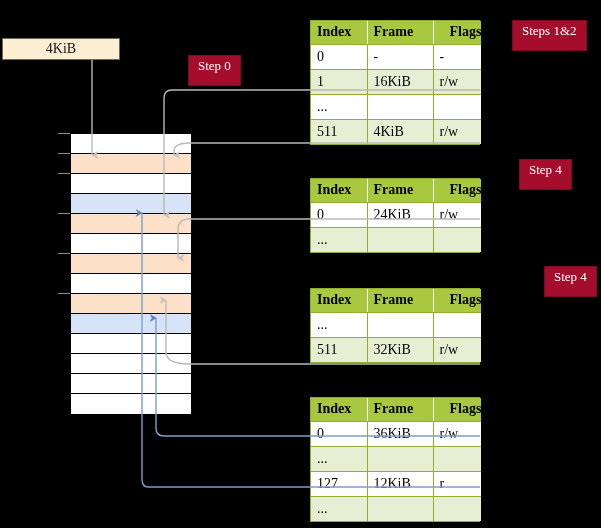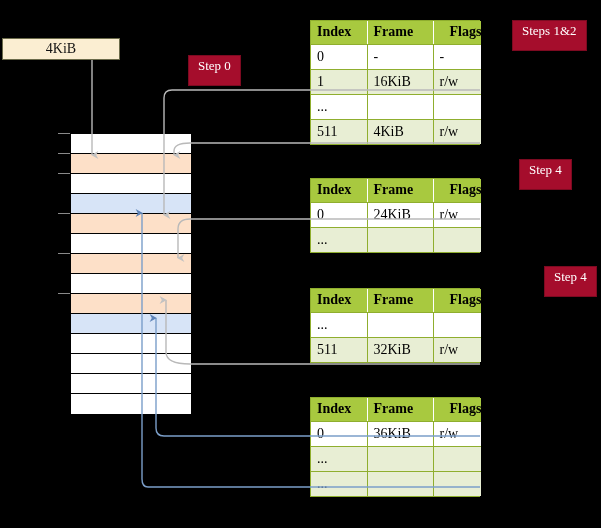--- a/index.html
+++ b/index.html
@@ -177,20 +177,25 @@
             <tr class="plain">
               <td class="col-i">0</td>
               <td class="col-f">36KiB</td>
               <td class="col-g">r/w</td>
             </tr>
             <tr class="alt">
               <td class="col-i">...</td>
               <td class="col-f"></td>
               <td class="col-g"></td>
             </tr>
+            <tr class="plain">
+              <td class="col-i">127</td>
+              <td class="col-f">12KiB</td>
+              <td class="col-g">r</td>
+            </tr>
             <tr class="alt">
               <td class="col-i">...</td>
               <td class="col-f"></td>
               <td class="col-g"></td>
             </tr>
           </tbody>
         </table>
       </div>
     </div>
   <div id="badges-host">

